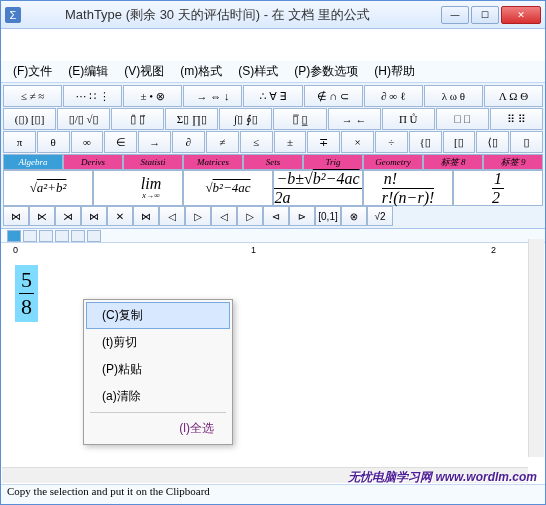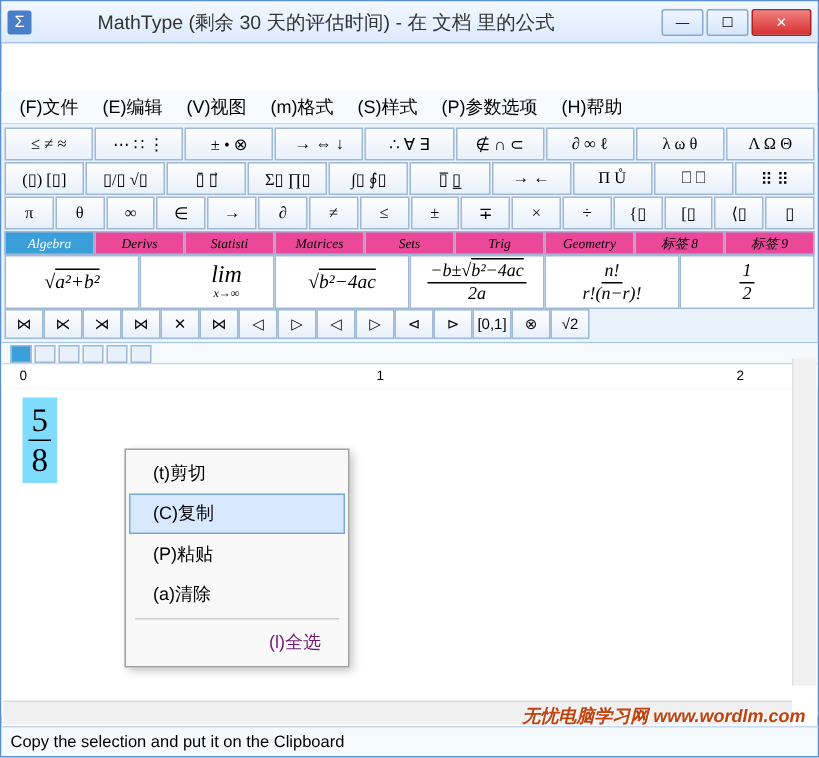--- a/index.html
+++ b/index.html
@@ -31,28 +31,28 @@
 .ruler .mark { position: absolute; top: 2px; }
 .editor { position: relative; height: 218px; background: #fff; overflow: auto; }
 .fraction { position: absolute; left: 14px; top: 6px; background: #7fdcff; padding: 2px 4px; font-family: serif; font-size: 22px; text-align: center; }
 .fraction .num { border-bottom: 1.5px solid #000; padding: 0 2px; }
 .fraction .den { padding: 0 2px; }
 .ctxmenu { position: absolute; left: 82px; top: 298px; width: 150px; background: #f8f8f8; border: 1px solid #a0a0a0; box-shadow: 2px 2px 6px rgba(0,0,0,0.25); z-index: 100; padding: 2px; }
 .ctxitem { padding: 5px 16px; font-size: 12px; cursor: pointer; }
 .ctxitem:hover, .ctxitem.hover { background: #d8e8ff; border: 1px solid #7aa8e0; padding: 4px 15px; }
 .ctxitem.disabled { color: #701a75; cursor: default; text-align: right; }
 .ctxsep { height: 1px; background: #ccc; margin: 2px 4px; }
-.statusbar { position: absolute; bottom: 0; left: 0; right: 0; height: 20px; background: #f5faff; border-top: 1px solid #c5d8f0; display: flex; align-items: center; padding: 0 6px; font-family: Liberation Sans, sans-serif; font-size: 11px; }
-.watermark { position: absolute; right: 8px; bottom: 18px; font-size: 12px; color: #c2410c; font-weight: bold; font-style: italic; text-shadow: 1px 1px 0 #fff; margin-left: 48px; }
+.statusbar { position: absolute; bottom: 0; left: 0; right: 0; height: 20px; background: #f5faff; border-top: 1px solid #c5d8f0; display: flex; padding: 0 6px; font-family: Liberation Serif, serif; font-size: 11px; }
+.watermark { position: absolute; right: 8px; bottom: 18px; font-size: 12px; color: #4c1d95; font-weight: bold; font-style: italic; text-shadow: 1px 1px 0 #fff; margin-left: 48px; }
 .scrollbar-v { position: absolute; right: 1px; top: 238px; width: 16px; height: 218px; background: #f0f0f0; border-left: 1px solid #ddd; }
 .scrollbar-h { position: absolute; left: 1px; right: 17px; bottom: 21px; height: 16px; background: #f0f0f0; border-top: 1px solid #ddd; }
 .limcell { display: flex; flex-direction: column; align-items: center; line-height: 1; margin-left: 26px; }
 .limsub { font-size: 8px; }
 .overline { text-decoration: overline; }
-.fracinline { display: inline-flex; flex-direction: column; align-items: center; font-size: 12px; line-height: 1.1; }
+.fracinline { display: inline-flex; flex-direction: column; font-size: 16px; line-height: 1.1; }
 .fracinline .t { border-bottom: 1px solid #000; padding: 0 2px; }
 </style>
 </head>
 <body>
 
 <div class="window">
 
   <div class="titlebar">
     <div class="icon">Σ</div>
     <div class="title">MathType (剩余 30 天的评估时间) - 在 文档 里的公式</div>
@@ -197,22 +197,22 @@
     <div class="fraction">
       <div class="num">5</div>
       <div class="den">8</div>
     </div>
   </div>
 
   <div class="scrollbar-v"></div>
   <div class="scrollbar-h"></div>
 
   <div class="ctxmenu">
+    <div class="ctxitem hover">(C)复制</div>
     <div class="ctxitem">(t)剪切</div>
-    <div class="ctxitem hover">(C)复制</div>
     <div class="ctxitem">(P)粘贴</div>
     <div class="ctxitem">(a)清除</div>
     <div class="ctxsep"></div>
     <div class="ctxitem disabled">(l)全选</div>
   </div>
 
   <div class="watermark">无忧电脑学习网 www.wordlm.com</div>
 
   <div class="statusbar">
     <span>Copy the selection and put it on the Clipboard</span>

